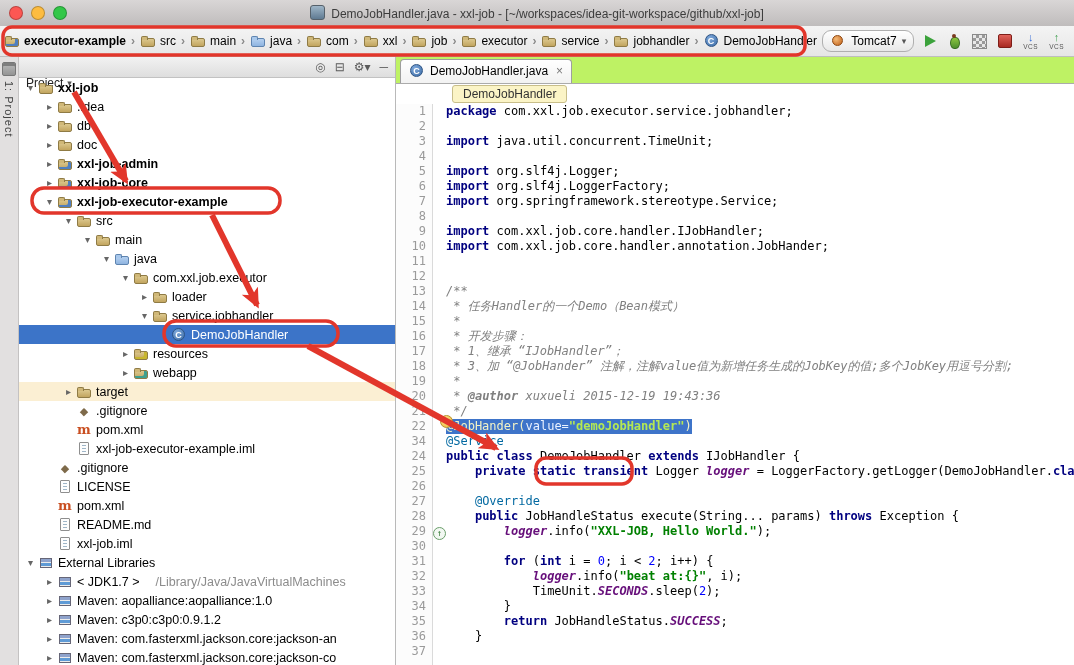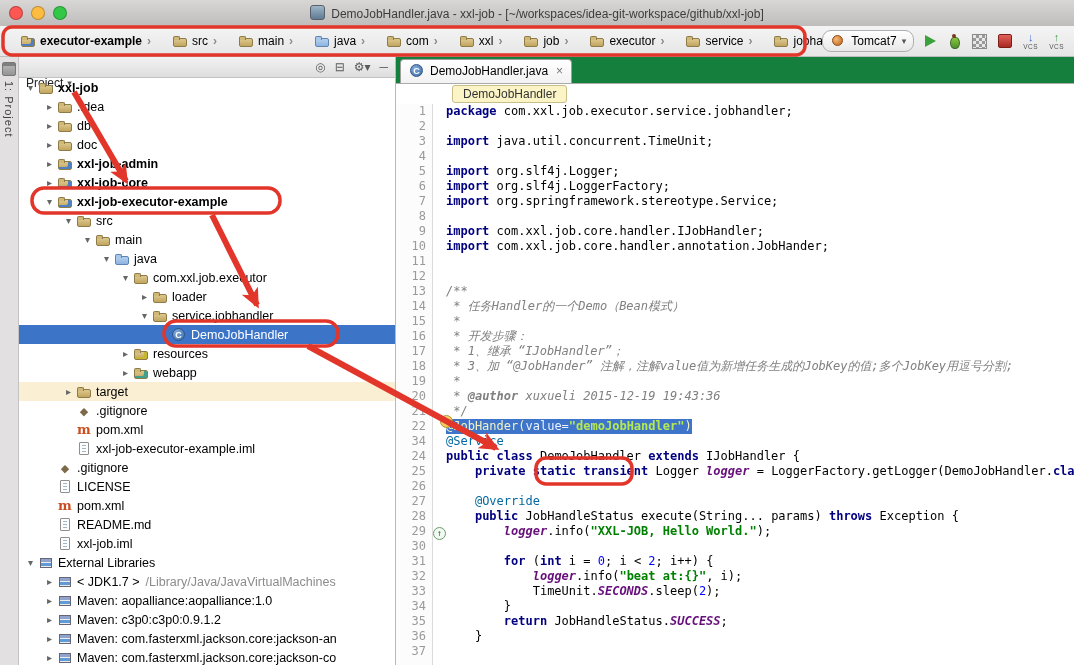--- a/index.html
+++ b/index.html
@@ -15,21 +15,21 @@
   .dot.red{background:#FC5753;} .dot.yellow{background:#FDBC40;} .dot.green{background:#33C748;}
   .title-center { position:absolute; left:0; right:0; text-align:center; color:#3C3C3C; font-size:12px; }
   .win-icon { display:inline-block; width:13px; height:13px; vertical-align:-2px; margin-right:6px;
     border-radius:3px; background:linear-gradient(#9FB6C8,#5F7A92); border:1px solid #55606A; }
 
   
   .navbar { position:absolute; left:0; top:26px; right:0; height:30px;
     background:linear-gradient(#F4F4F4,#E6E6E6); border-bottom:1px solid #BEBEBE;
     display:flex; align-items:center; }
   .crumbs { display:flex; align-items:center; overflow:hidden; white-space:nowrap; padding-left:2px; flex:0 1 auto; }
-  .crumb { display:flex; align-items:center; gap:4px; padding:0 2px;margin-left:16px; }
+  .crumb { display:flex; align-items:center; gap:4px; padding:0 2px; }
   .crumb.bold { font-weight:bold; }
   .crumb-sep { color:#8A8A8A; padding:0 3px; font-weight:bold; }
   .run-cluster { margin-left:auto; display:flex; align-items:center; gap:11px; padding-right:10px; flex:none; }
   .combo { display:flex; align-items:center; gap:5px; border:1px solid #AFAFAF; border-radius:9px;
     background:linear-gradient(#FFF,#E8E8E8); padding:2px 7px; }
   .combo .caret { font-size:9px; color:#555; }
 
   
   .ic { display:inline-block; width:16px; height:16px; position:relative; flex:none; }
   .ic::before,.ic::after { box-sizing:border-box; }
@@ -94,25 +94,25 @@
   .panel-actions { margin-left:auto; display:flex; gap:9px; color:#5A5A5A; font-size:12px; align-items:center; }
   .tree { position:absolute; left:0; right:0; top:21px; bottom:0; overflow:hidden; font-size:12.5px; }
   .trow { height:19px; display:flex; align-items:center; white-space:nowrap; }
   .trow .caret { width:15px; text-align:center; color:#666; font-size:10px; flex:none; }
   .trow .ic { margin-right:4px; }
   .tlabel { color:#000; }
   .trow.bold .tlabel { font-weight:bold; }
   .trow.selected { background:#3C74C8; }
   .trow.selected .tlabel { color:#FFF; }
   .trow.excluded { background:#FBEFD3; }
-  .tsub { color:#8C8C8C; margin-left:6px; }
+  .tsub { color:#8C8C8C; margin-left:16px; }
 
   
   .tabbar { position:absolute; left:396px; top:57px; right:0; height:26px;
-    background:#15803d; border-bottom:1px solid #ABABAB; display:flex; align-items:flex-end; }
+    background:#bef264; border-bottom:1px solid #ABABAB; display:flex; align-items:flex-end; }
   .tab { display:flex; align-items:center; gap:5px; background:linear-gradient(#FFF,#F2F2F2);
     border:1px solid #9E9E9E; border-bottom:none; border-radius:4px 4px 0 0;
     padding:3px 8px 4px 8px; margin-left:4px; }
   .tab-close { color:#777; font-size:12px; margin-left:3px; }
   .chipbar { position:absolute; left:396px; top:84px; right:0; height:20px; background:#FFF; }
   .chip { position:absolute; left:56px; top:1px; background:#FBF4C6; border:1px solid #C8BE8A;
     border-radius:3px; padding:1px 10px; color:#333; }
   .code { position:absolute; left:396px; top:104px; right:0; bottom:0; background:#FFF; overflow:hidden;
     font-family:"DejaVu Sans Mono",monospace; font-size:12px; line-height:15px; }
   .gutter { position:absolute; left:0; top:0; bottom:0; width:36px; background:#FCFCFC;

